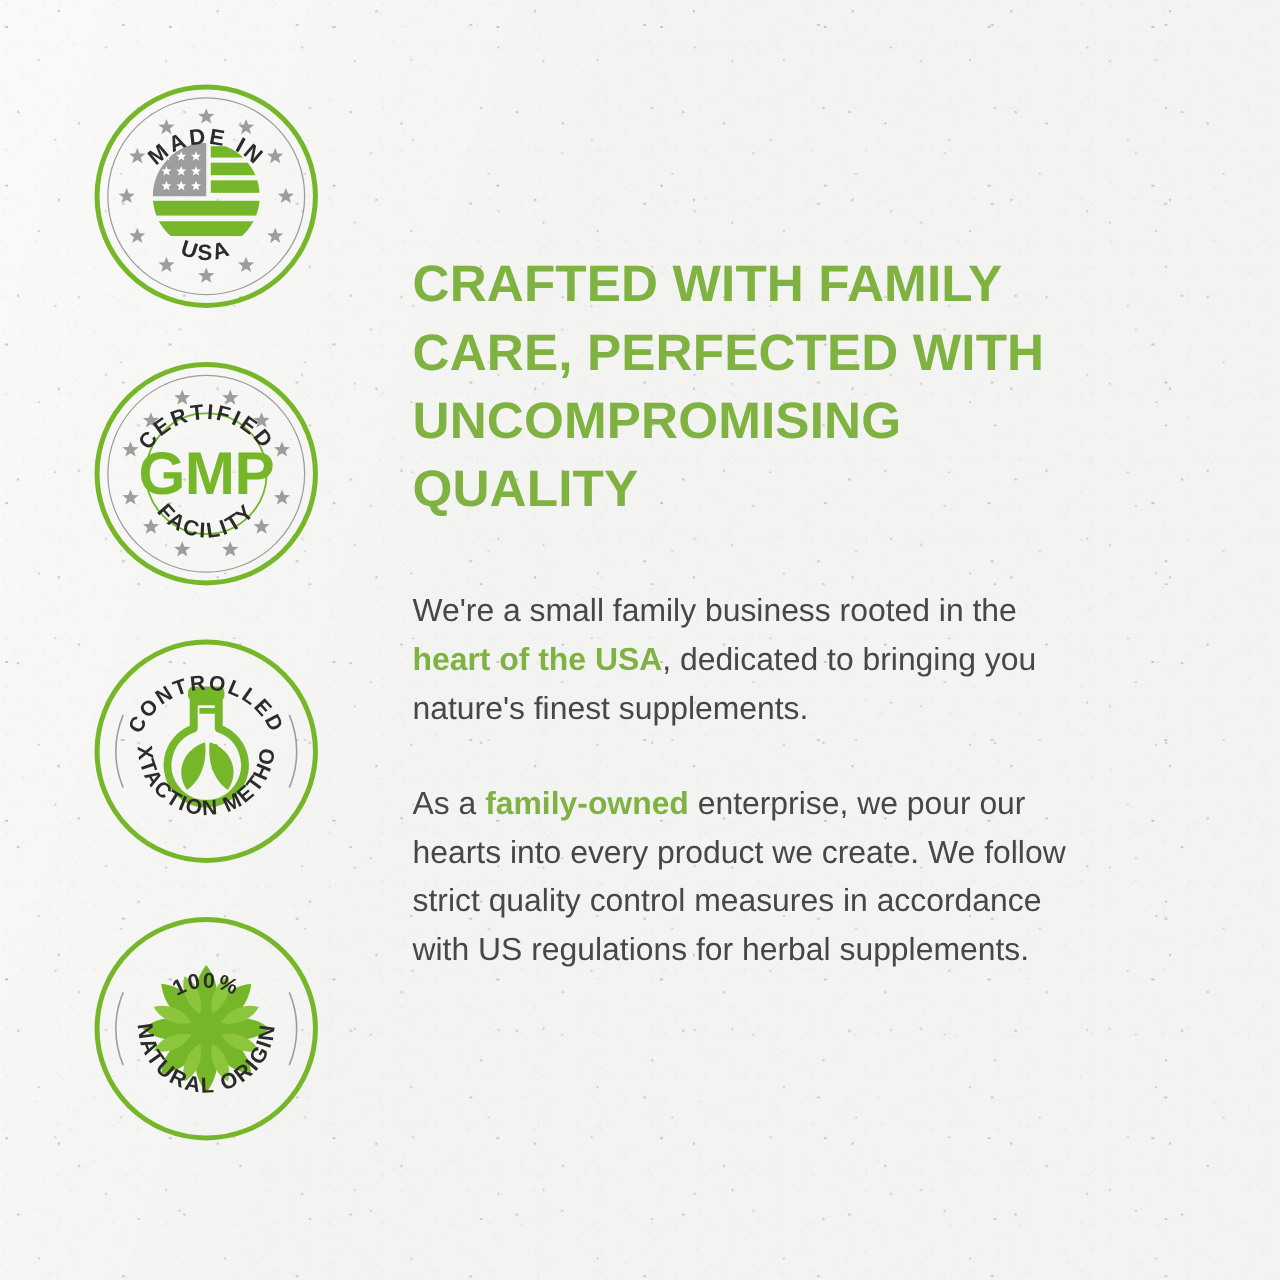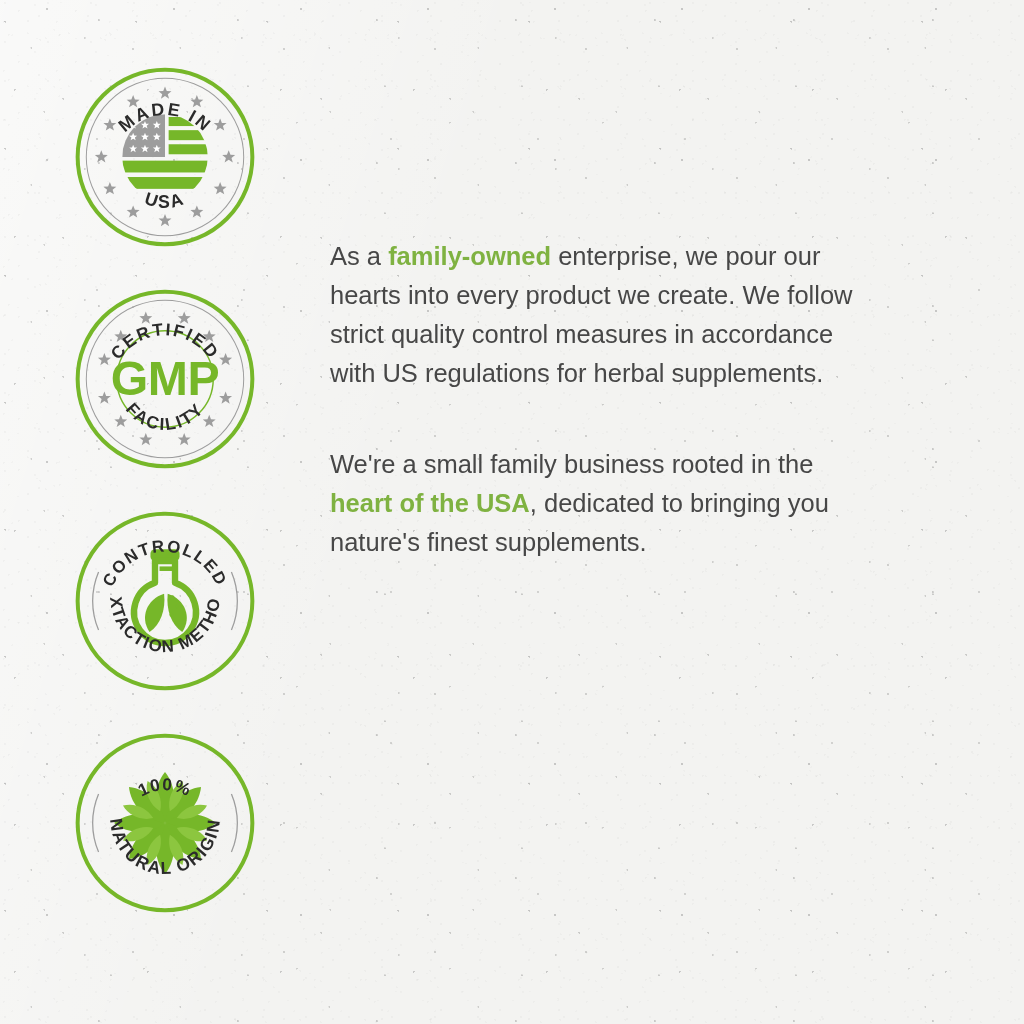--- a/index.html
+++ b/index.html
@@ -324,23 +324,24 @@
       </text>
       <text font-family="'Liberation Sans', sans-serif" font-size="19" font-weight="bold" fill="#2b2b2b" letter-spacing="1.8">
         <textPath href="#arcBot4" startOffset="50%" text-anchor="middle">NATURAL ORIGIN</textPath>
       </text>
     </svg>
 
   </div>
 
   <div id="copy-column">
 
+    <h1 id="headline">CRAFTED WITH FAMILY CARE, PERFECTED WITH UNCOMPROMISING QUALITY</h1>
+
+    <p id="paragraph-1" class="body-copy">
+      <span>We're a small family business rooted in the </span><span class="hl">heart of the USA</span><span>, dedicated to bringing you nature's finest supplements.</span>
+    </p>
 
     <p id="paragraph-2" class="body-copy">
       <span>As a </span><span class="hl">family-owned</span><span> enterprise, we pour our hearts into every product we create. We follow strict quality control measures in accordance with US regulations for herbal supplements.</span>
     </p>
 
-    <p id="paragraph-1" class="body-copy">
-      <span>We're a small family business rooted in the </span><span class="hl">heart of the USA</span><span>, dedicated to bringing you nature's finest supplements.</span>
-    </p>
-
   </div>
 </div>
 
 </body></html>

